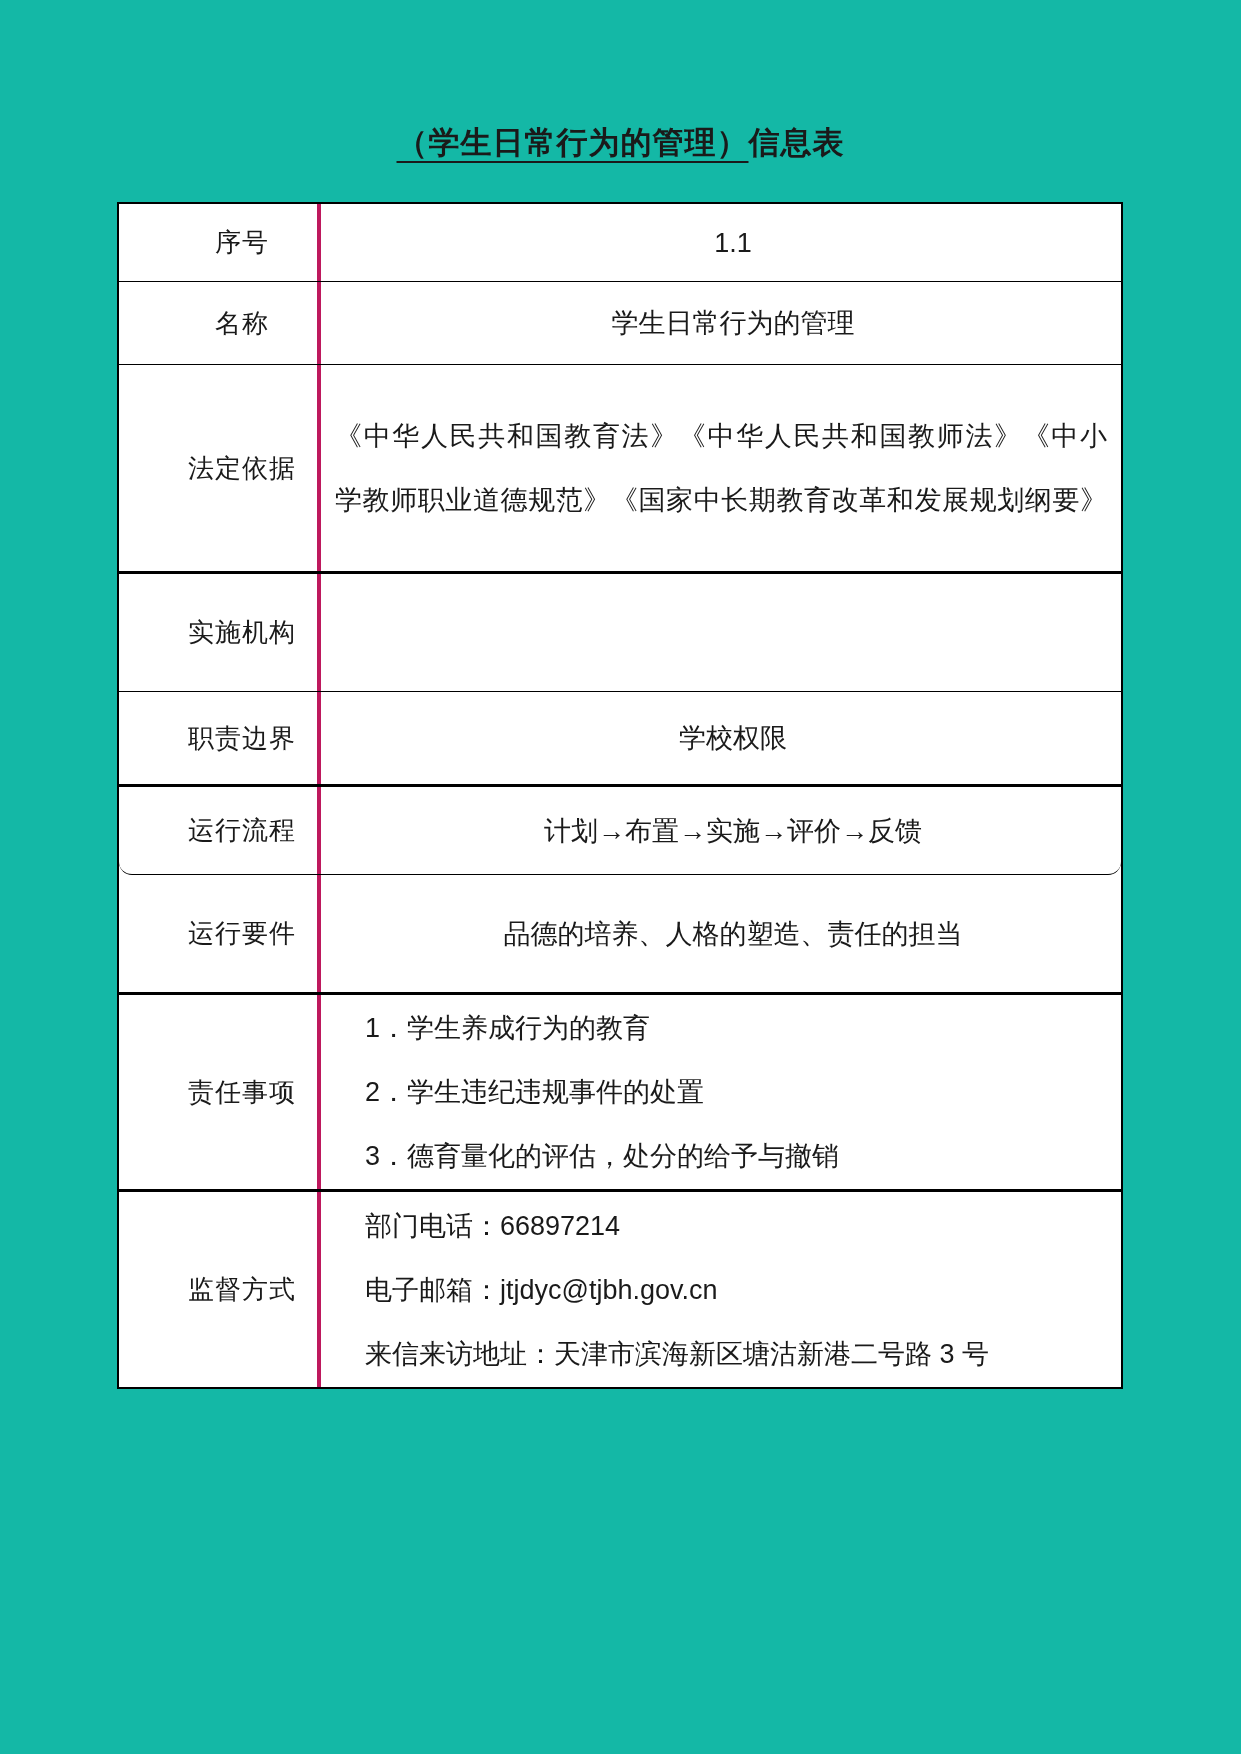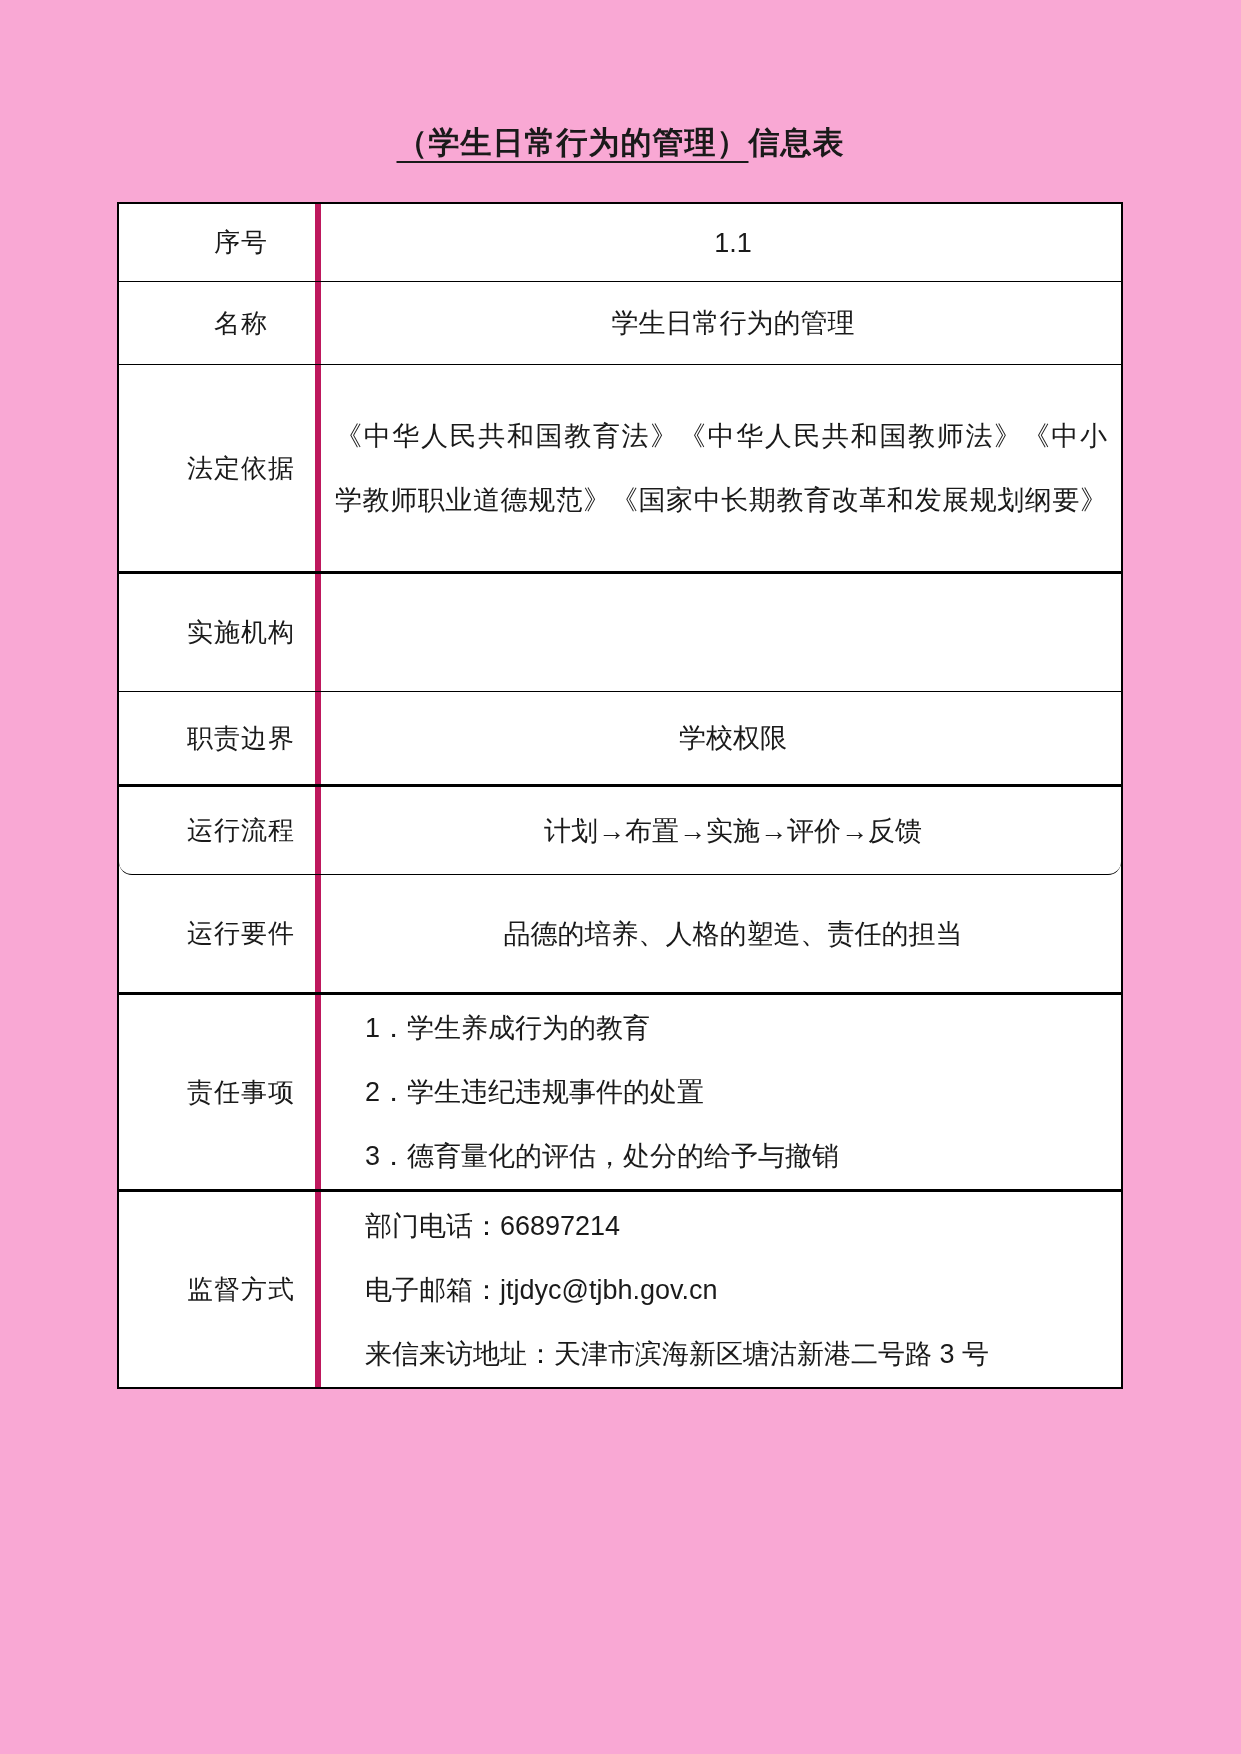--- a/index.html
+++ b/index.html
@@ -11,21 +11,21 @@
     width: 1241px;
     height: 1754px;
     font-family: "Liberation Sans", sans-serif;
     color: #1a1a1a;
     position: relative;
   }
   .page {
     position: relative;
     width: 1241px;
     height: 1754px;
-    background: #f9a8d4;
+    background: #14b8a6;
     overflow: hidden;
   }
   .doc-title {
     position: absolute;
     top: 122px;
     left: 0;
     width: 100%;
     text-align: center;
     font-size: 31px;
     font-weight: bold;
@@ -59,21 +59,21 @@
   .r4 { height: 118px; gap: 40px; }
   .r5 { height: 95px; }
   .r6 { height: 88px; border-radius: 13px; }
   .r7 { height: 120px; }
   .r8 { height: 197px; }
   .r9 { height: 195px; }
   .label-cell {
     flex: 0 0 202px;
     width: 202px;
     box-sizing: border-box;
-    border-right: 6px solid #be185d;
+    border-right: 4px solid #be185d;
     display: flex;
     align-items: center;
     justify-content: center;
     font-size: 26px;
     letter-spacing: 1px;
     padding-left: 48px;
   }
   .content-cell {
     flex: 1 1 auto;
     box-sizing: border-box;

